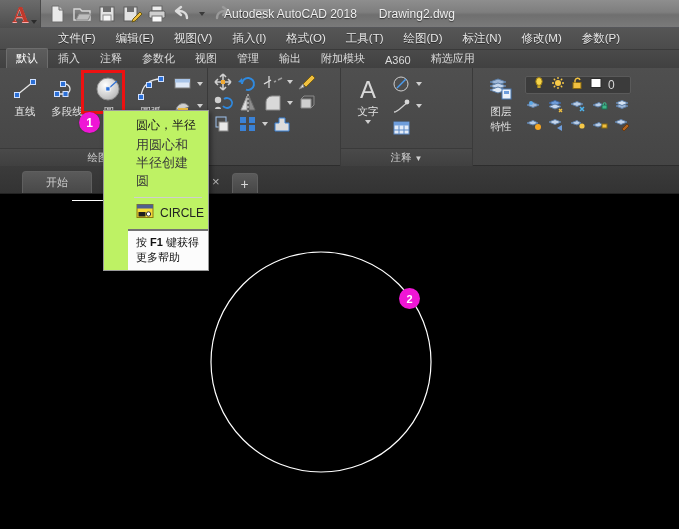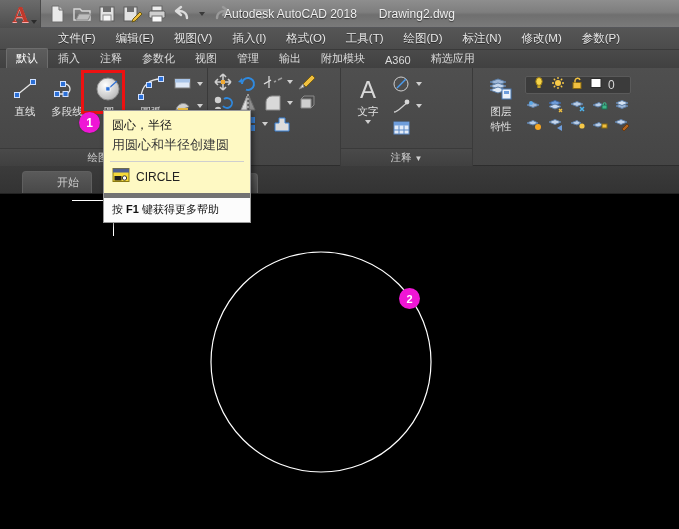--- a/index.html
+++ b/index.html
@@ -110,53 +110,53 @@
   }
   .layer-name{font-size:12px;color:#d8d8d8;}
   
   .filetabs{
     position:absolute;left:0;top:166px;width:679px;height:28px;
     background:linear-gradient(to bottom,#3b3b3b,#333333);
     border-bottom:1px solid #222;box-sizing:border-box;
     display:flex;align-items:flex-end;padding-left:22px;
   }
   .ftab{
-    height:22px;min-width:70px;display:flex;align-items:center;justify-content:flex-end;
+    height:22px;min-width:70px;display:flex;align-items:center;justify-content:center;
     background:linear-gradient(to bottom,#5a5a5a,#484848);
     color:#cccccc;font-size:11px;border-radius:4px 4px 0 0;
     border:1px solid #5f5f5f;border-bottom:none;box-sizing:border-box;padding:0 12px;
     position:relative;
   }
   .ftab-plus{
     margin-left:6px;width:26px;height:20px;display:flex;align-items:center;justify-content:center;
     background:linear-gradient(to bottom,#5a5a5a,#464646);
     color:#d8d8d8;font-size:14px;border-radius:4px 4px 0 0;border:1px solid #5f5f5f;border-bottom:none;
     box-sizing:border-box;
   }
   
   .canvas{
     position:absolute;left:0;top:194px;width:679px;height:335px;background:#000000;
     overflow:hidden;
   }
   .crosshair-h{position:absolute;left:72px;top:200px;width:42px;height:1px;background:#ffffff;z-index:5;}
   .crosshair-v{position:absolute;left:113px;top:200px;width:1px;height:36px;background:#ffffff;z-index:5;}
   
   .tooltip{
-    position:absolute;left:103px;top:110px;width:148px;
-    background:#fef9c3;border:1px solid #9a9a9a;
+    position:absolute;left:103px;top:110px;width:106px;
+    background:#bef264;border:1px solid #9a9a9a;
     box-shadow:2px 2px 5px rgba(0,0,0,.45);
-    z-index:40;box-sizing:border-box;
+    z-index:40;box-sizing:border-box;padding-left:24px;
   }
   .tt-title{font-size:12px;color:#202020;padding:6px 8px 2px 8px;}
   .tt-desc{font-size:13px;color:#3a3a3a;padding:0 8px 7px 8px;}
   .tt-sep{height:1px;background:#cfcfcf;margin:0 6px;}
   .tt-cmd{display:flex;align-items:center;gap:6px;padding:5px 8px 6px 8px;}
   .tt-cmd .cmdtext{font-size:12px;color:#222;}
   .tt-foot{
-    border-top:5px solid #737373;background:#fcfcfc;
+    border-top:2px solid #737373;background:#fcfcfc;
     font-size:11px;color:#111;padding:4px 8px 5px 8px;
   }
   .tt-foot b{font-weight:bold;}
   
   .marker{
     position:absolute;border-radius:50%;
     background:#ef16d5;
     display:flex;align-items:center;justify-content:center;
     color:#ffffff;font-size:12px;font-weight:bold;
     z-index:60;box-shadow:0 0 2px rgba(0,0,0,.35);

